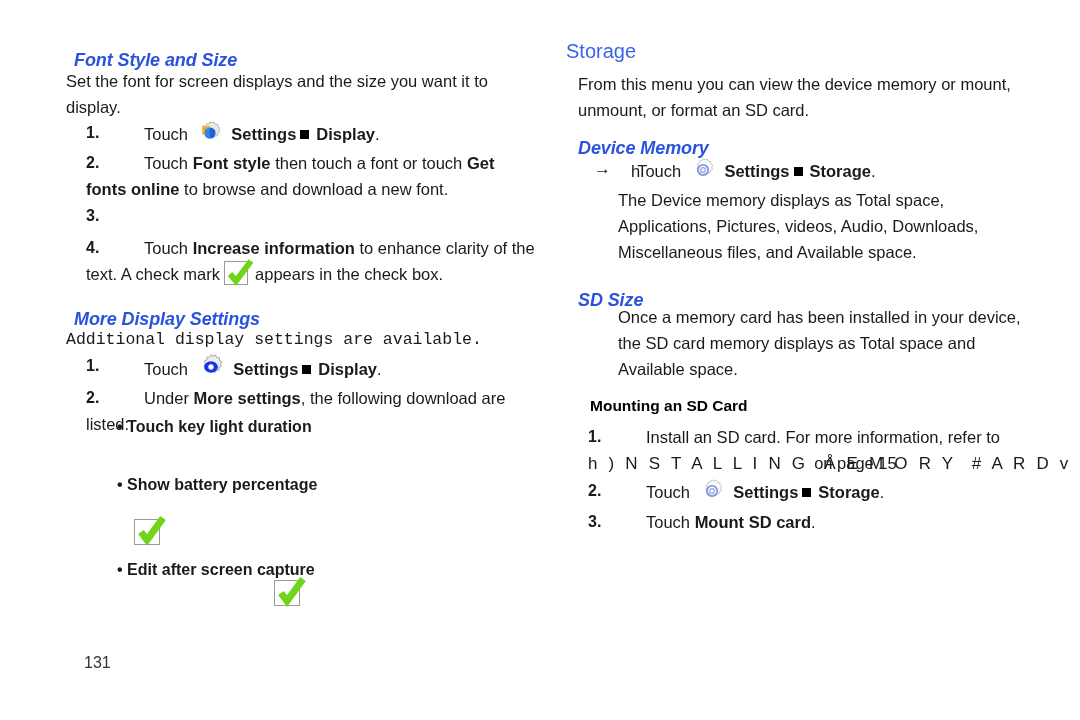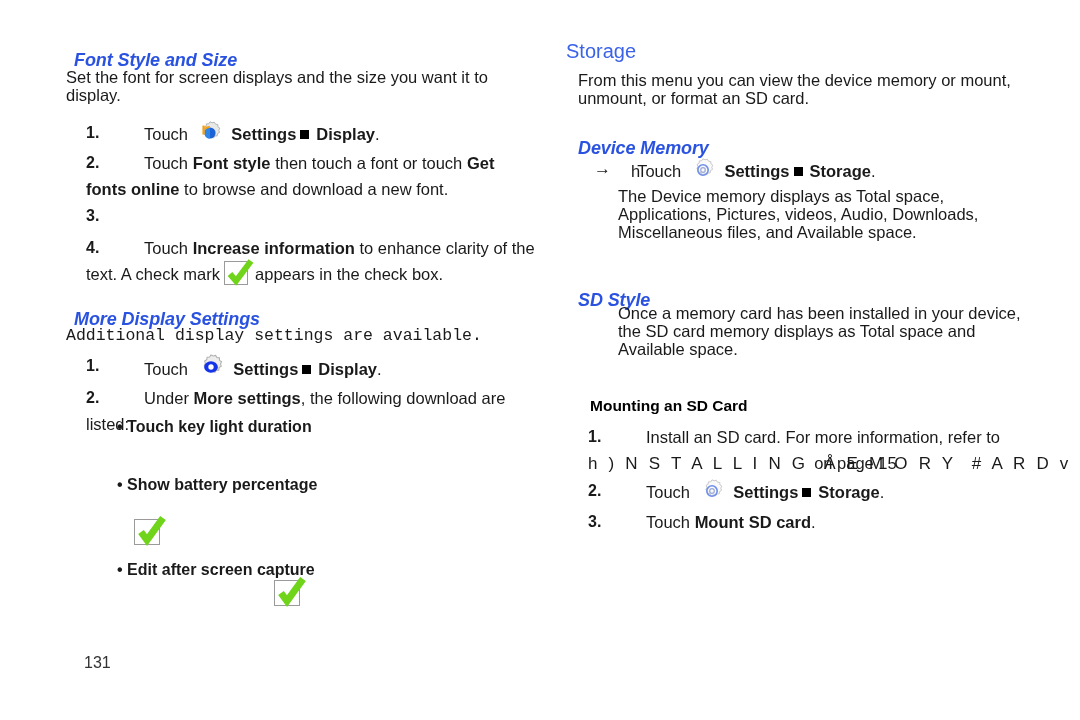--- a/index.html
+++ b/index.html
@@ -47,21 +47,21 @@
   .h-black {
     color: #000000;
     font-weight: bold;
     font-size: 15.5px;
     margin: 0;
   }
 
   
   .para {
     font-size: 16.5px;
-    line-height: 18px;
+    line-height: 26px;
     color: #1a1a1a;
     margin: 0;
   }
 
   
   .numrow {
     position: relative;
     font-size: 16.5px;
     line-height: 26px;
   }
@@ -339,21 +339,21 @@
         </span>
         <b>Settings</b><span class="sq"></span><b>Storage</b><span>.</span>
       </span>
     </div>
 
     <div style="position:absolute; left:52px; top:187px; width:420px;">
       <div class="para">The Device memory displays as Total space, Applications, Pictures, videos, Audio, Downloads, Miscellaneous files, and Available space.</div>
     </div>
 
     <div style="position:absolute; left:0; top:278px;">
-      <div class="h-blue-italic">SD Style</div>
+      <div class="h-blue-italic">SD Size</div>
     </div>
 
     <div style="position:absolute; left:52px; top:304px; width:425px;">
       <div class="para">Once a memory card has been installed in your device, the SD card memory displays as Total space and Available space.</div>
     </div>
 
     <div style="position:absolute; left:24px; top:397px;">
       <div class="h-black">Mounting an SD Card</div>
     </div>
 

